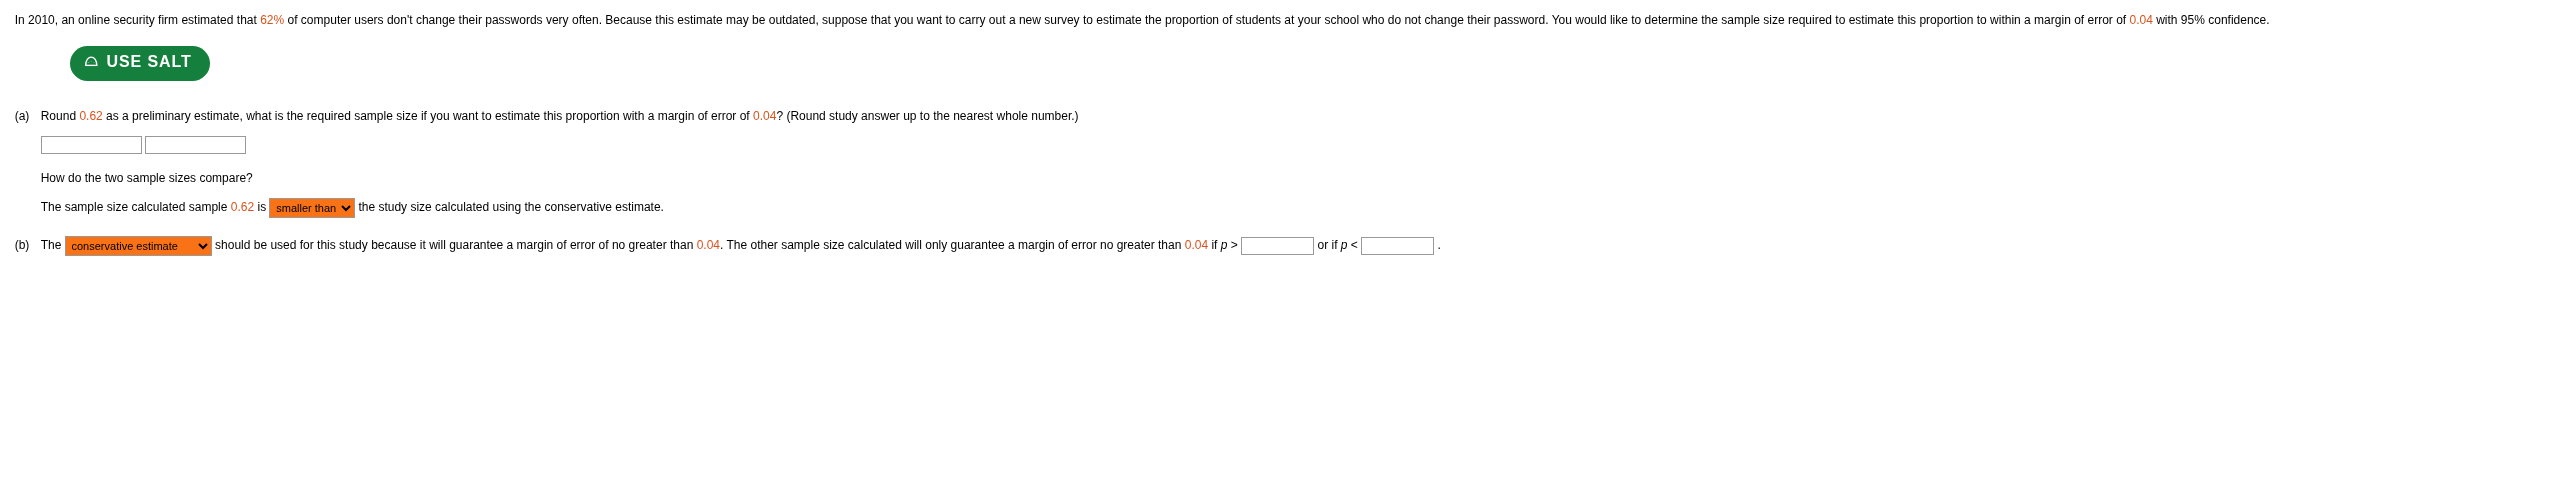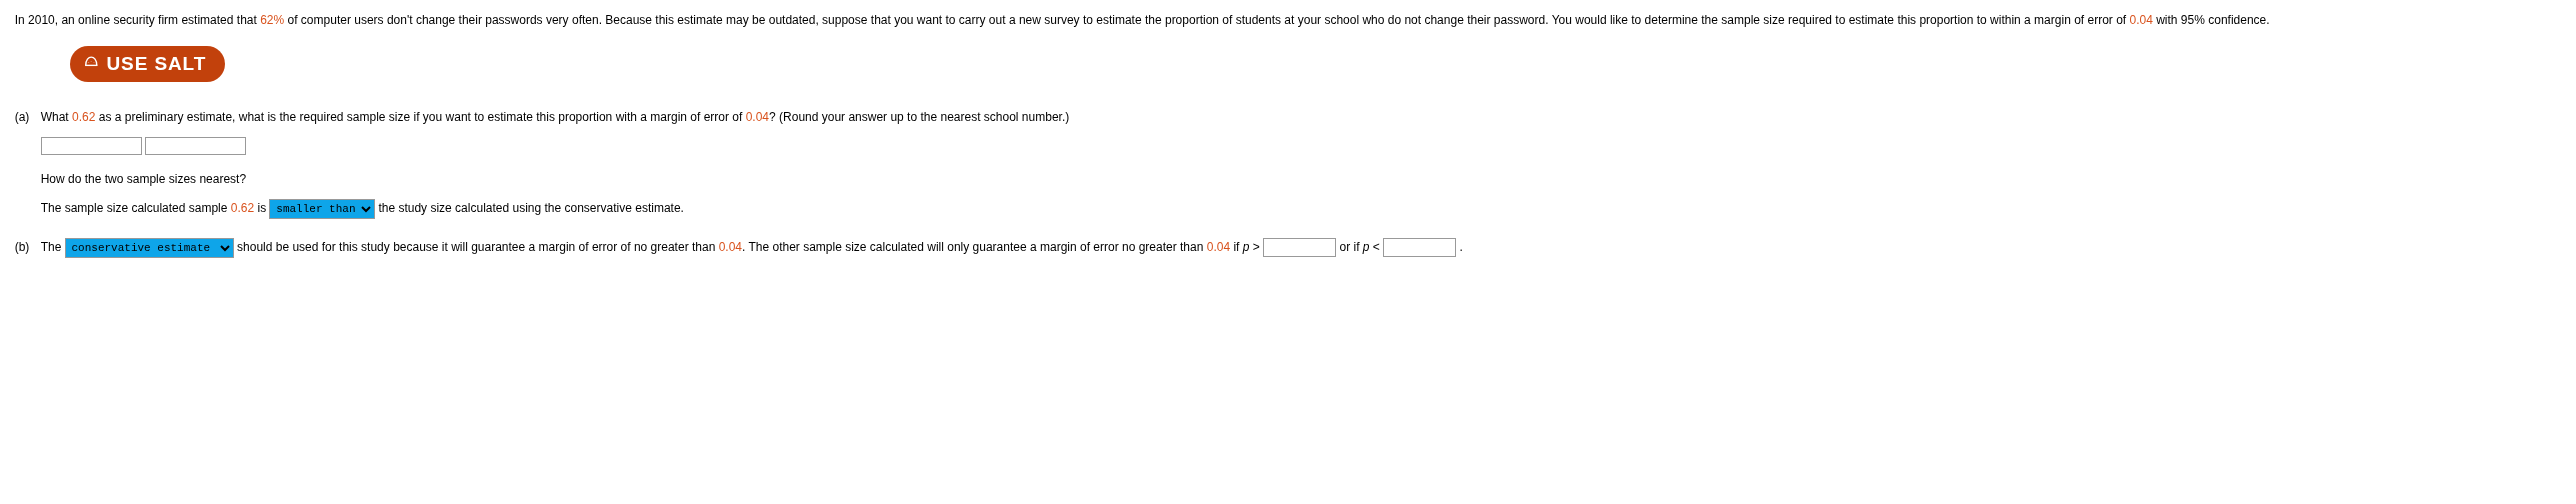--- a/index.html
+++ b/index.html
@@ -17,27 +17,27 @@
     }
     .intro {
       margin-bottom: 16.5px;
     }
     .highlight {
       color: #d9531e;
       text-align: right;
     }
     .salt-button {
       display: inline-flex;
-      background: #c2410c;
+      background: #15803d;
       color: #fff;
       border: none;
       border-radius: 20px;
       padding: 7.3px 18.3px 7.3px 13px;
       font-weight: bold;
-      font-size: 19px;
+      font-size: 16px;
       letter-spacing: 0.9px;
       margin-left: 55px;
       margin-bottom: 26px;
       cursor: pointer;
     }
     .salt-button svg {
       margin-right: 7.3px;
     }
     .part {
       display: flex;
@@ -67,24 +67,23 @@
       height: 18.3px;
       width: 73px;
       padding: 1.8px 3.7px;
       font-size: 11px;
       vertical-align: middle;
     }
     .inline-select {
       border: 0.9px solid #999;
       height: 20px;
       font-size: 11px;
-      background: #0ea5e9;
+      background: #f97316;
       padding: 0.9px 1.8px;
       vertical-align: middle;
-      font-family: Liberation Mono, monospace;
     }
     .sentence {
       margin-bottom: 13px;
     }
     .italic {
       font-style: italic;
     }
   </style>
 </head>
 <body>
@@ -105,44 +104,44 @@
       <line x1="16" y1="14" x2="16" y2="14.5"></line>
     </svg>
   </span>
   <span>USE SALT</span>
 </button>
 
 <div class="part">
   <div class="part-label">(a)</div>
   <div class="part-content">
     <div class="question-line">
-      <span>What </span><span class="highlight">0.62</span><span> as a preliminary estimate, what is the required sample size if you want to estimate this proportion with a margin of error of </span><span class="highlight">0.04</span><span>? (Round your answer up to the nearest school number.)</span>
+      <span>Round </span><span class="highlight">0.62</span><span> as a preliminary estimate, what is the required sample size if you want to estimate this proportion with a margin of error of </span><span class="highlight">0.04</span><span>? (Round study answer up to the nearest whole number.)</span>
     </div>
     <input type="text" class="answer-input" style="">
     
     <input type="text" class="answer-input" style="">
     
-    <div class="question-line">How do the two sample sizes nearest?</div>
+    <div class="question-line">How do the two sample sizes compare?</div>
     
     <div class="sentence">
       <span>The sample size calculated sample </span><span class="highlight">0.62</span><span> is </span><select class="inline-select">
         <option>smaller than</option>
         <option>larger than</option>
         <option>equal to</option>
       </select><span> the study size calculated using the conservative estimate.</span>
     </div>
   </div>
 </div>
 
 <div class="part">
   <div class="part-label">(b)</div>
   <div class="part-content">
 
     <div class="sentence">
-      <span>The </span><select class="inline-select" style="width:169px">
+      <span>The </span><select class="inline-select" style="width:147px">
         <option>conservative estimate</option>
         <option>preliminary estimate</option>
       </select><span> should be used for this study because it will guarantee a margin of error of no greater than </span><span class="highlight">0.04</span><span>. The other sample size calculated will only guarantee a margin of error no greater than </span><span class="highlight">0.04</span><span> if </span><span class="italic">p</span><span> &gt; </span><input type="text" class="inline-input" style=""><span> or if </span><span class="italic">p</span><span> &lt; </span><input type="text" class="inline-input" style=""><span> .</span>
     </div>
   </div>
 </div>
 
 
 
 

